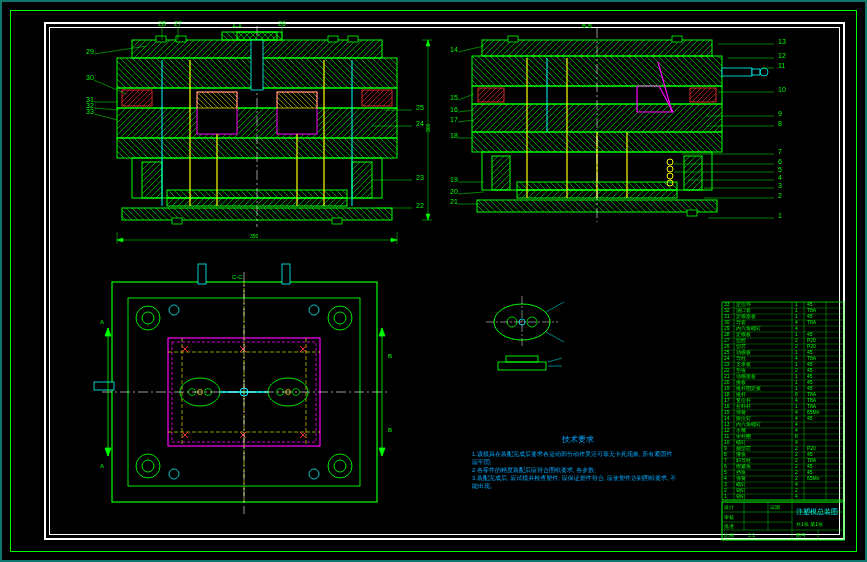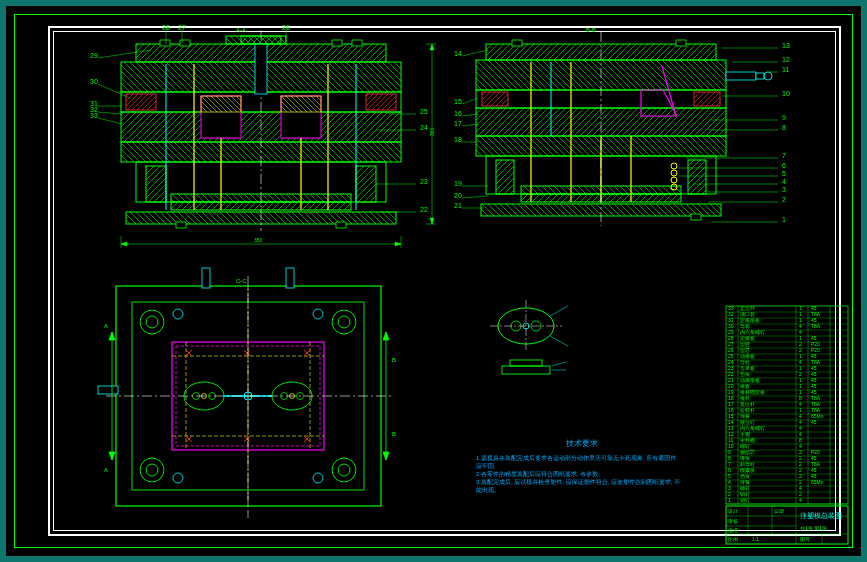--- a/index.html
+++ b/index.html
@@ -1,17 +1,17 @@
 <!DOCTYPE html>
 <html><head>
 <meta charset="utf-8">
 <style>
   * { margin: 0; padding: 0; box-sizing: border-box; }
   body { background: #000; font-family: Arial, sans-serif; overflow: hidden; }
-  .viewport { width: 867px; height: 562px; background: #000; position: relative; border: 6px solid #0f766e; }
+  .viewport { width: 867px; height: 562px; background: #000; position: relative; border: 2px solid #0f766e; }
   .inner-frame { position: absolute; inset: 8px; border: 1px solid #00ff00; }
   .drawing-border { position: absolute; inset: 20px 20px 20px 42px; border: 2px solid #fff; }
   .drawing-inner { position: absolute; inset: 3px; border: 1px solid #fff; }
   .cad-canvas { position: absolute; inset: 0; }
   svg { display: block; }
   text { font-family: Arial, sans-serif; }
   .tiny { font-size: 5px; fill: #00ff00; }
   .tiny-cyan { font-size: 5px; fill: #00ffff; }
   .small { font-size: 6px; fill: #00ff00; }
   .leader-num { font-size: 7px; fill: #00ff00; }

